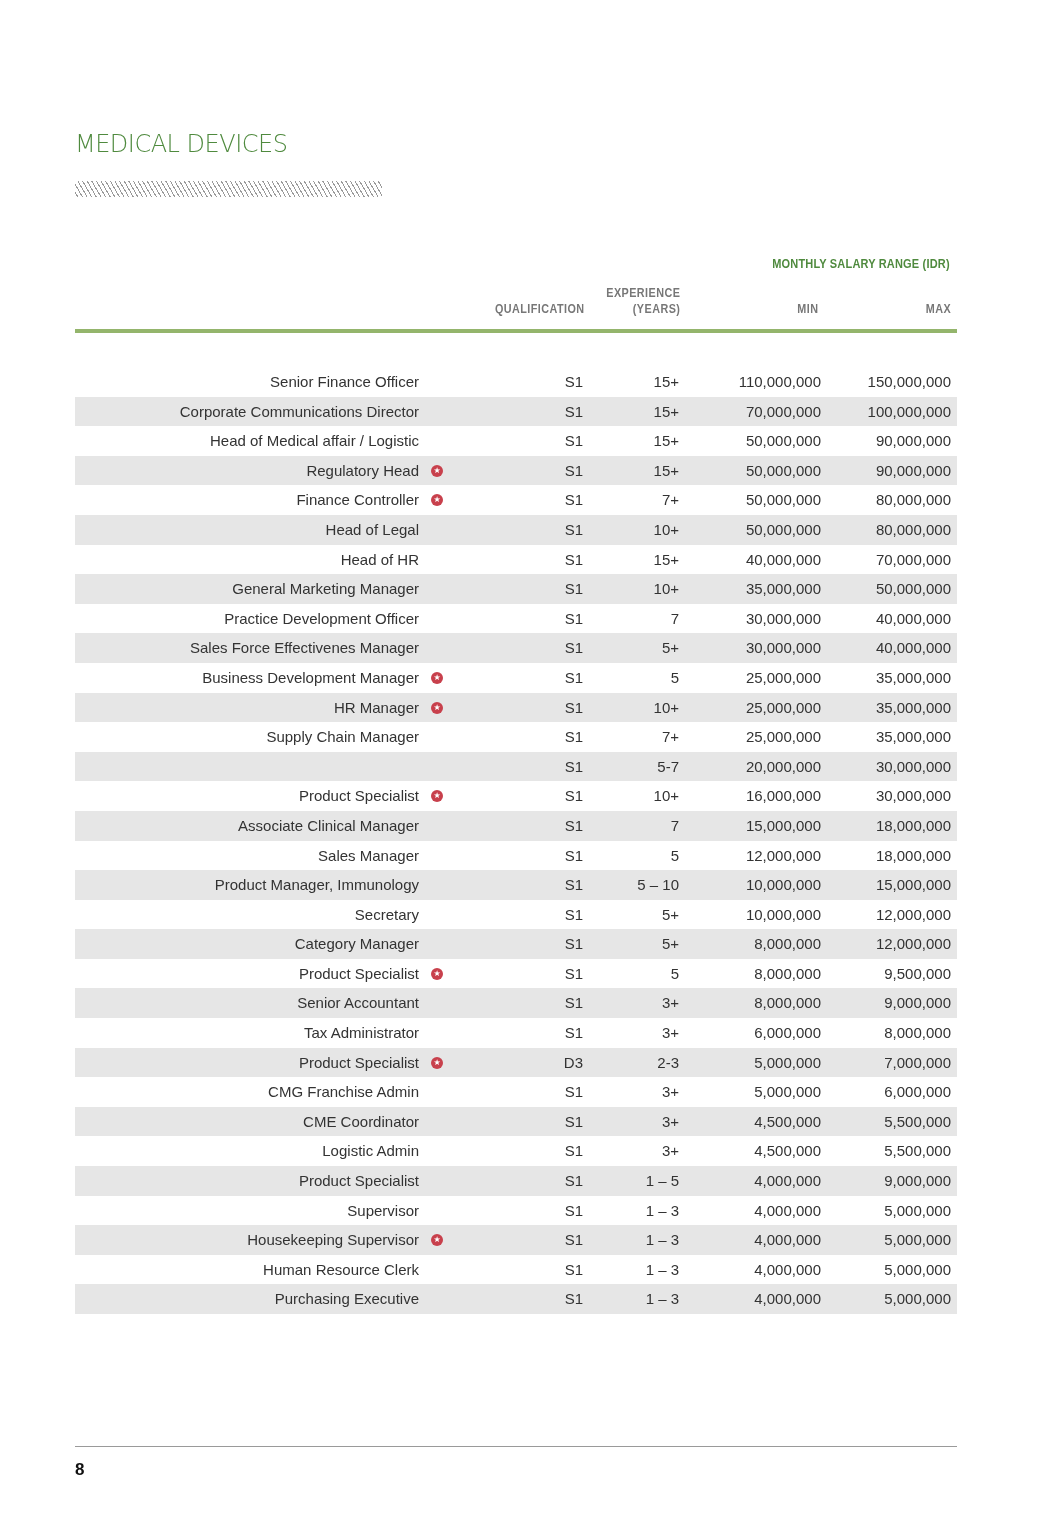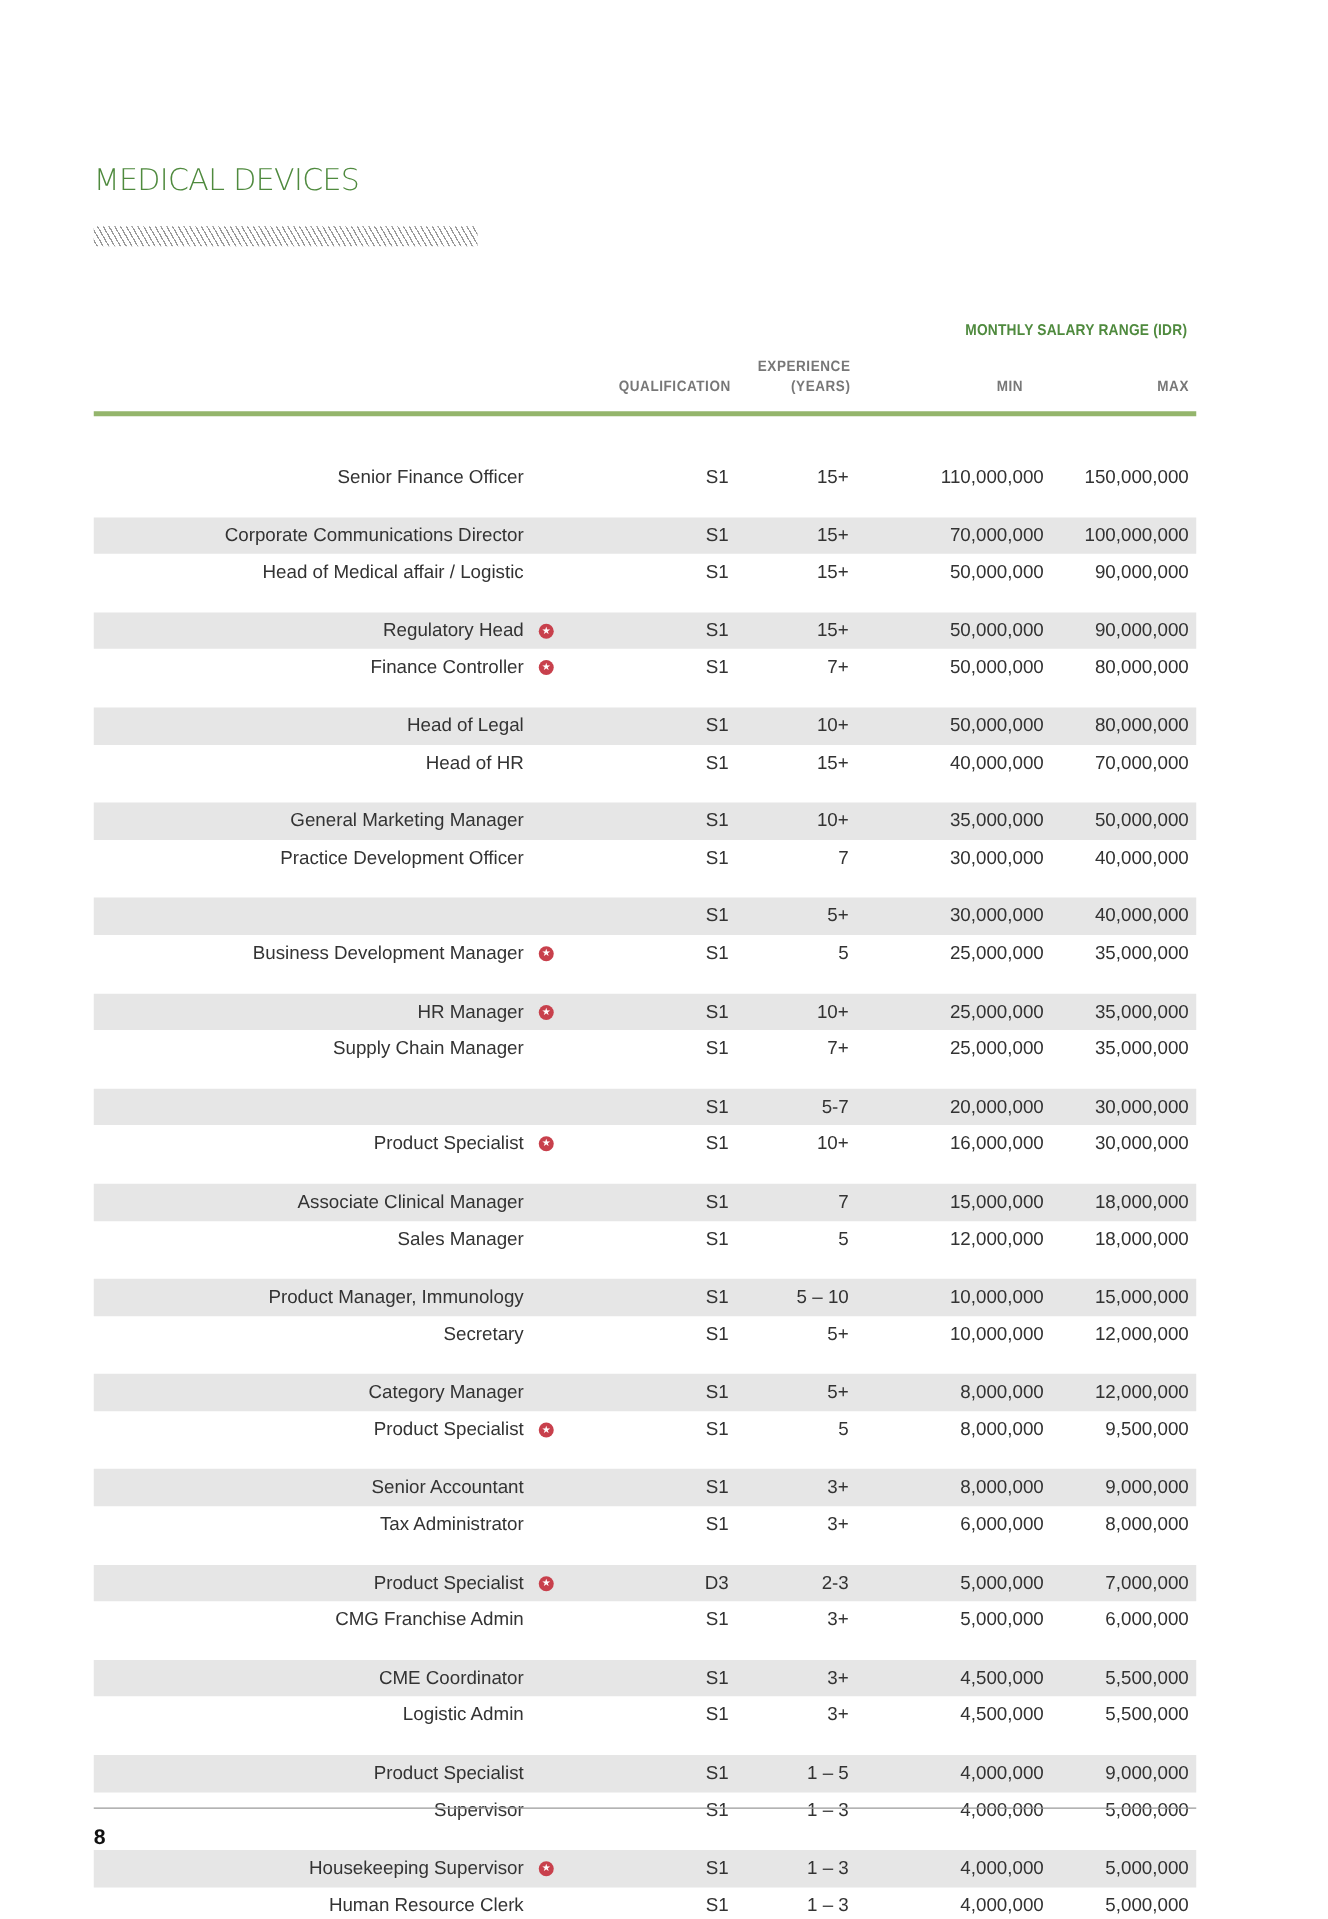--- a/index.html
+++ b/index.html
@@ -16,29 +16,29 @@
     .hdr { position: absolute; font-weight: bold; font-size: 12px; color: #777;
            letter-spacing: 0.5px; text-align: right; line-height: 16px;
            transform: scaleX(0.9); transform-origin: right; }
     .hdr-qual { right: 477px; top: 301px; }
     .hdr-exp  { right: 382px; top: 285px; }
     .hdr-min  { right: 244px; top: 301px; }
     .hdr-max  { right: 111px; top: 301px; }
     .green-rule { position: absolute; left: 75px; top: 329px; width: 882px; height: 4px; background: #94b56c; }
     .table { position: absolute; left: 75px; top: 367px; width: 882px; }
     .row { position: relative; height: 29.6px; font-size: 15px; color: #333; }
-    .row.alt { background: #e6e6e6; margin-top: 17px; }
+    .row.alt { background: #e6e6e6; }
     .row span { position: absolute; top: 0; line-height: 29.6px; white-space: nowrap; }
     .c-title { right: 538px; text-align: right; }
     .c-icon { left: 356px; top: 9px !important; width: 12px; height: 12px; line-height: 12px !important;
               border-radius: 50%; background: #c8404c; color: #ffffff; font-size: 8px;
               text-align: center; }
     .c-qual { right: 374px; }
     .c-exp  { right: 278px; }
-    .c-min  { right: 122px; }
+    .c-min  { right: 136px; }
     .c-max  { right: 6px; }
     .foot-rule { position: absolute; left: 75px; top: 1446px; width: 882px; height: 1px; background: #9a9a9a; }
     .page-num { position: absolute; left: 75px; top: 1460px; font-weight: bold; font-size: 17px; color: #111; }
   </style>
 </head>
 <body>
 
 <h1 class="title">MEDICAL DEVICES</h1>
 <div class="hatch"></div>
 
@@ -113,20 +113,21 @@
       <span class="c-max">50,000,000</span>
     </div>
     <div class="row">
       <span class="c-title">Practice Development Officer</span>
       <span class="c-qual">S1</span>
       <span class="c-exp">7</span>
       <span class="c-min">30,000,000</span>
       <span class="c-max">40,000,000</span>
     </div>
     <div class="row alt">
+      <span class="c-title">Sales Force Effectivenes Manager</span>
       <span class="c-qual">S1</span>
       <span class="c-exp">5+</span>
       <span class="c-min">30,000,000</span>
       <span class="c-max">40,000,000</span>
     </div>
     <div class="row">
       <span class="c-title">Business Development Manager</span>
       <span class="c-qual">S1</span>
       <span class="c-exp">5</span>
       <span class="c-min">25,000,000</span>

